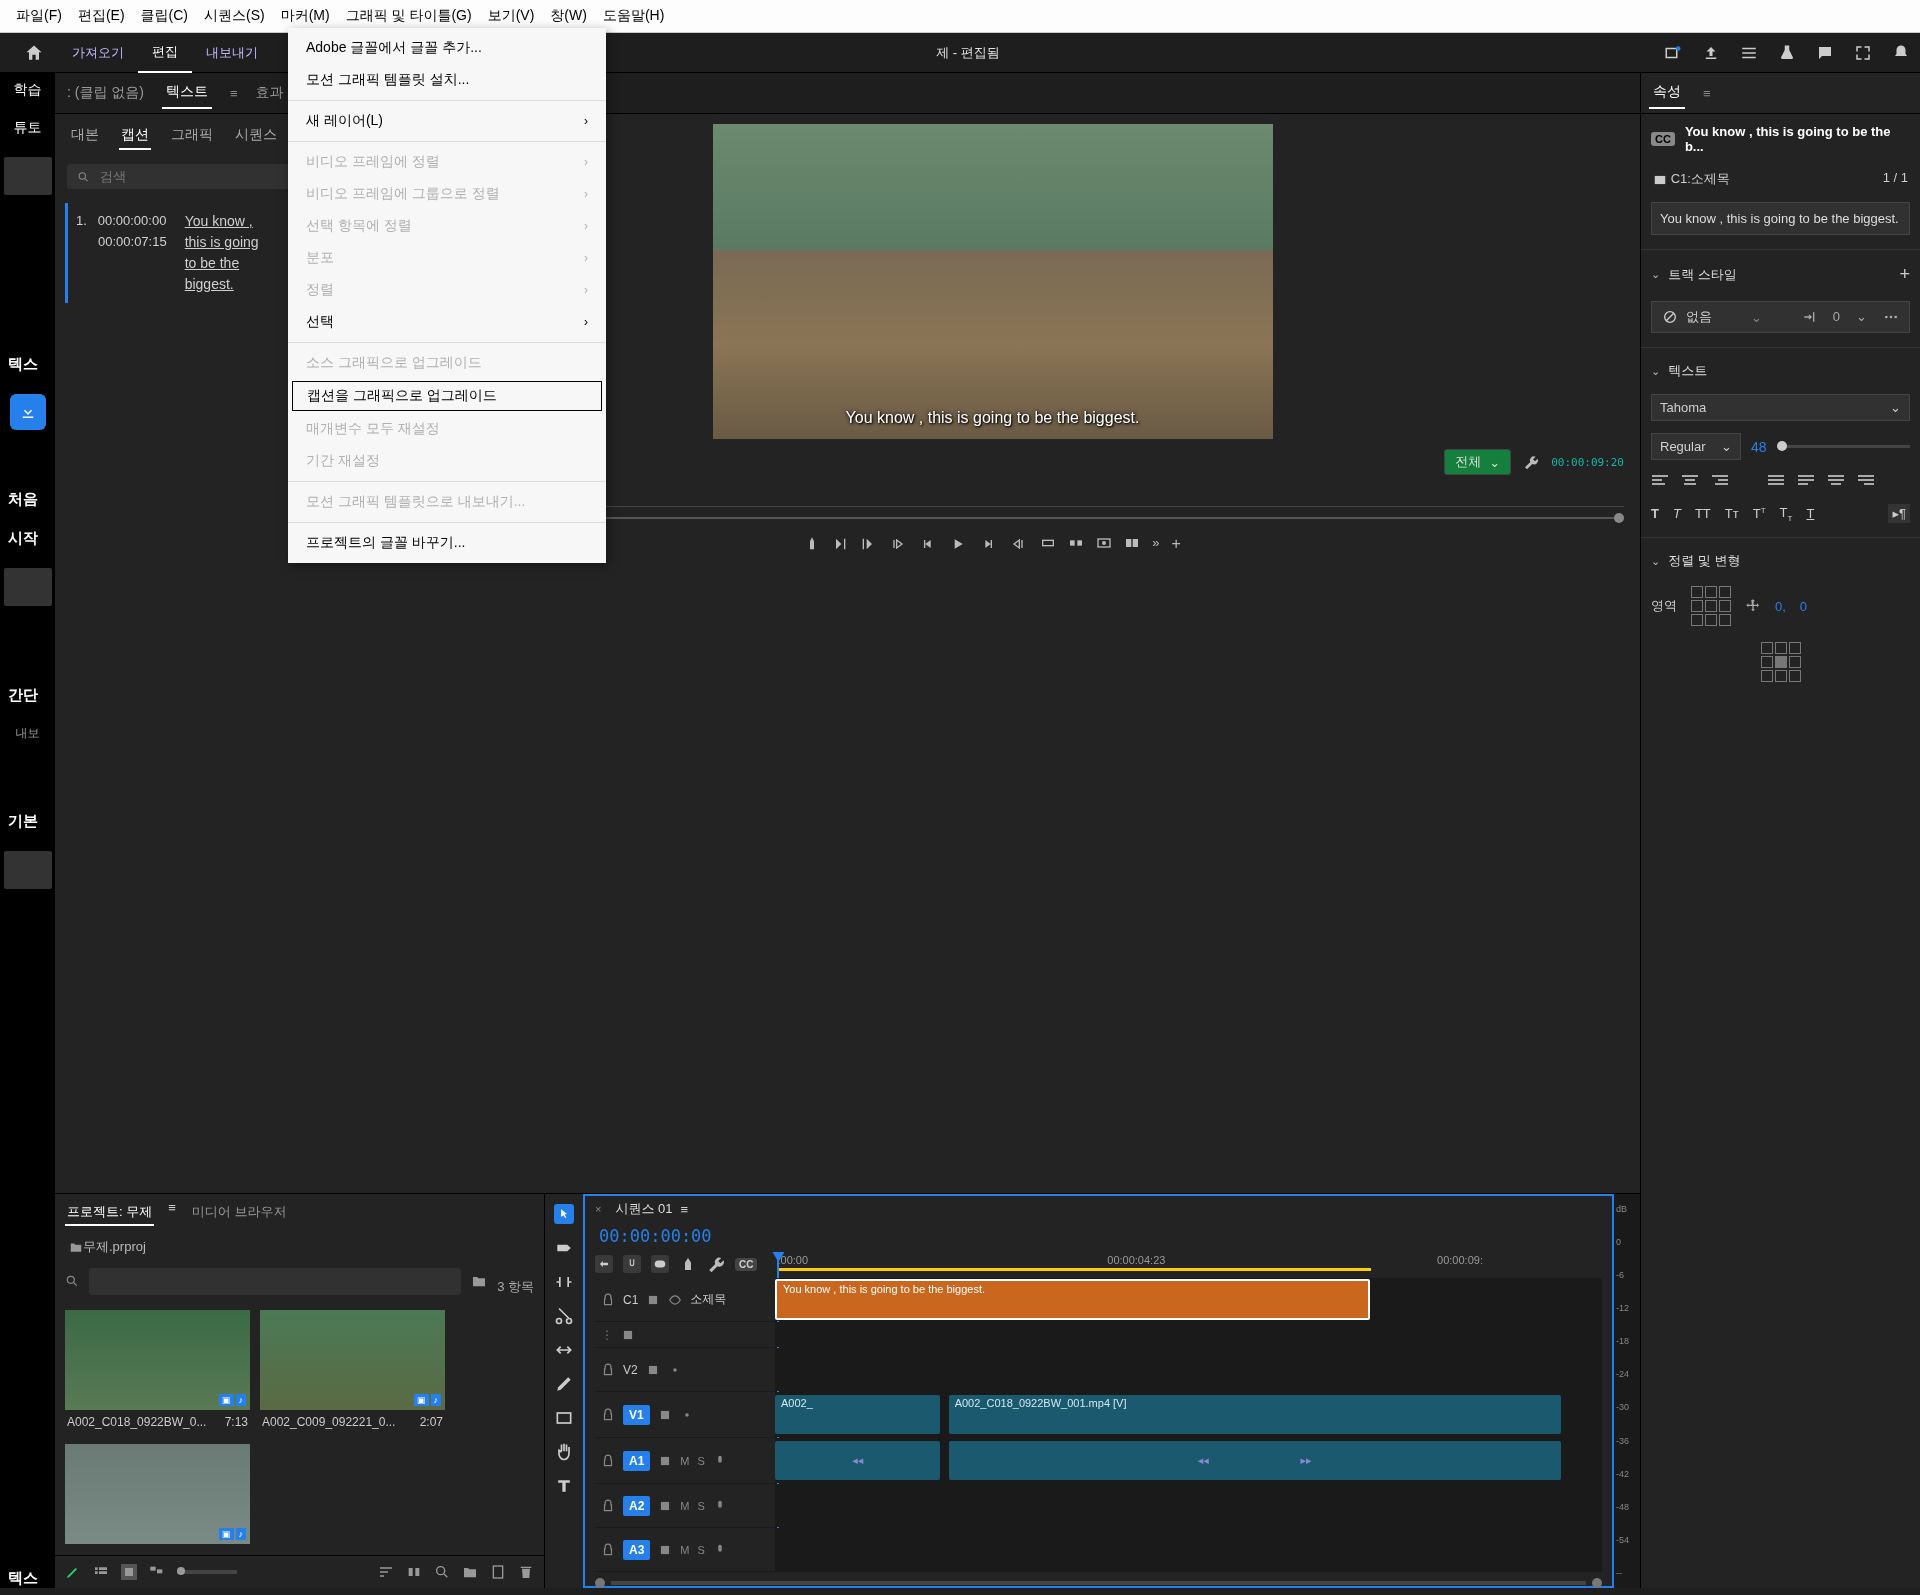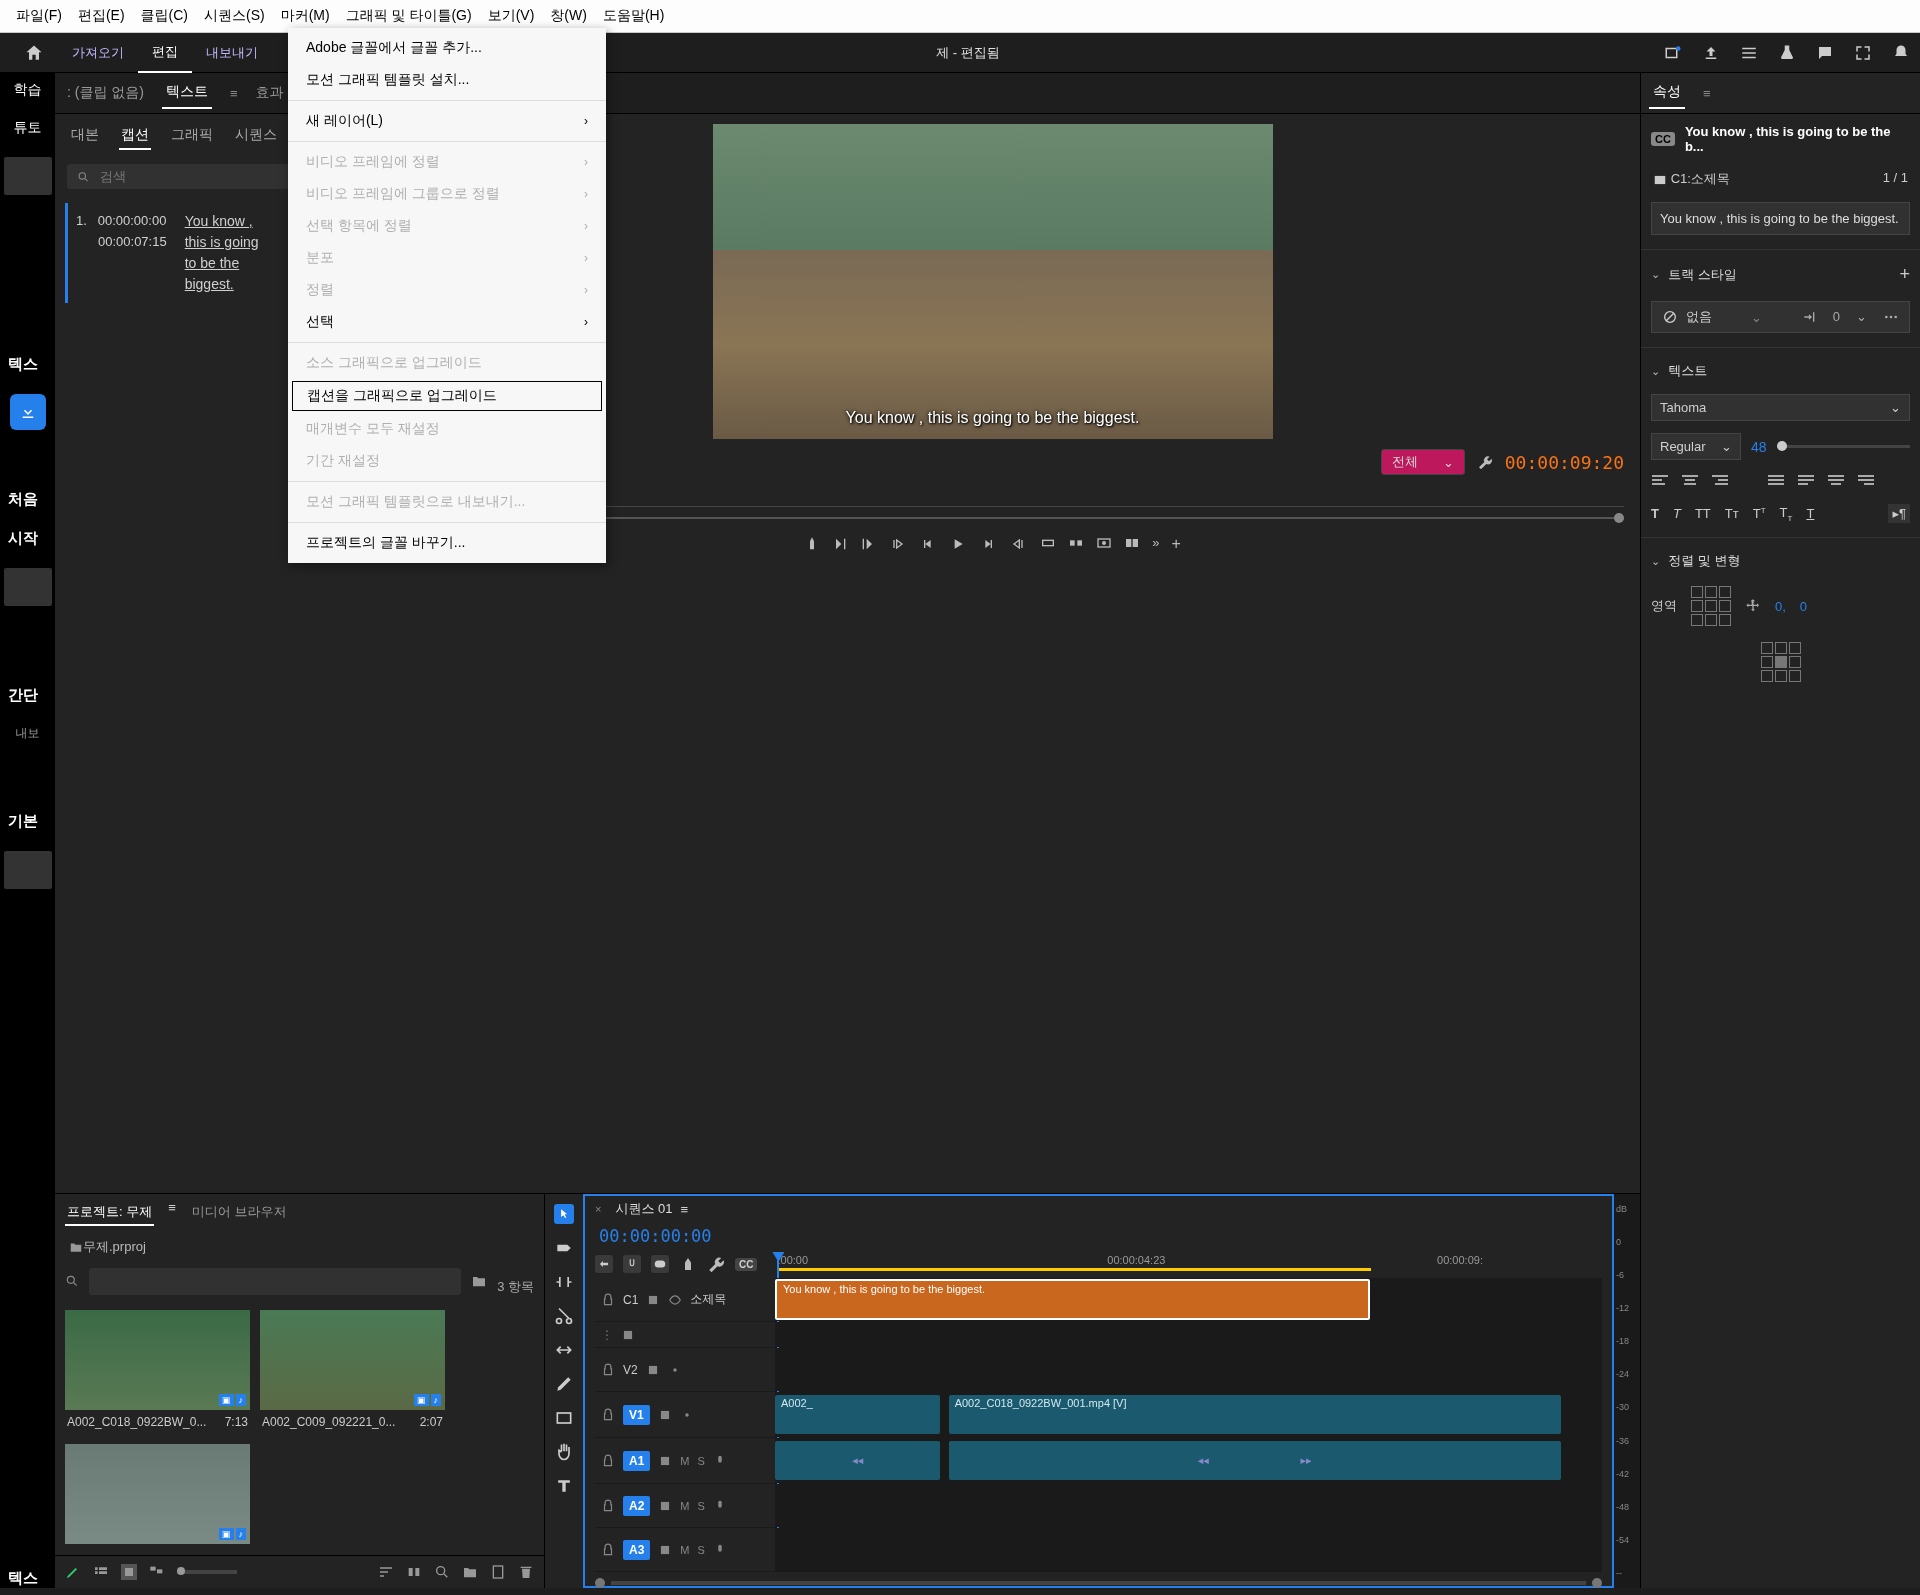--- a/index.html
+++ b/index.html
@@ -41,22 +41,22 @@
 .caption-item { margin: 14px 10px; padding: 8px; border-left: 3px solid #2680eb; display: flex; gap: 18px; }
 .caption-times { font-size: 13px; line-height: 1.6; }
 .caption-text { font-size: 14px; line-height: 1.5; text-decoration: underline; }
 
 .program-monitor { flex: 1; background: #232323; display: flex; flex-direction: column; padding: 10px; }
 .video-frame { aspect-ratio: 16/9; background: linear-gradient(#6b8a6f 0%, #5a7a62 40%, #7a6a55 40%, #8a7555 70%, #6a5a45 100%); position: relative; margin: 0 auto; width: 100%; max-width: 560px; }
 .video-caption { position: absolute; bottom: 12px; left: 50%; transform: translateX(-50%); color: #fff; text-shadow: 0 0 4px #000, 1px 1px 2px #000; font-size: 16px; white-space: nowrap; }
 .transport { padding: 10px 6px; }
 .tc-row { display: flex; align-items: center; gap: 12px; margin-bottom: 8px; }
 .tc-left { color: #2680eb; font-size: 15px; font-family: monospace; }
-.tc-right { color: #f97316; font-size: 18px; font-family: monospace; margin-left: auto; }
-.sel-dd { background: #be185d; border: 1px solid #444; color: #ddd; padding: 3px 10px; border-radius: 3px; display: flex; align-items: center; gap: 25px; }
+.tc-right { color: #14b8a6; font-size: 11px; font-family: monospace; margin-left: auto; }
+.sel-dd { background: #15803d; border: 1px solid #444; color: #ddd; padding: 3px 10px; border-radius: 3px; display: flex; align-items: center; gap: 8px; }
 .ruler-mini { height: 24px; border-bottom: 1px solid #444; position: relative; }
 .ruler-mini::before { content: ""; position: absolute; left: 4px; top: 0; width: 4px; height: 14px; background: #2680eb; }
 .scrub-bar { height: 6px; display: flex; align-items: center; margin: 8px 0 14px; }
 .scrub-bar .dot { width: 10px; height: 10px; border-radius: 50%; background: #888; }
 .scrub-bar .line { flex: 1; height: 2px; background: #555; }
 .play-controls { display: flex; justify-content: center; gap: 14px; align-items: center; }
 .play-controls .left-group, .play-controls .right-group { display: flex; gap: 12px; }
 .pc-icon { width: 16px; height: 16px; color: #bbb; }
 
 .dropdown-menu { position: absolute; top: 28px; left: 288px; background: #f7f7f7; color: #000; width: 318px; box-shadow: 2px 3px 10px rgba(0,0,0,.4); z-index: 1000; padding: 4px 0; }

